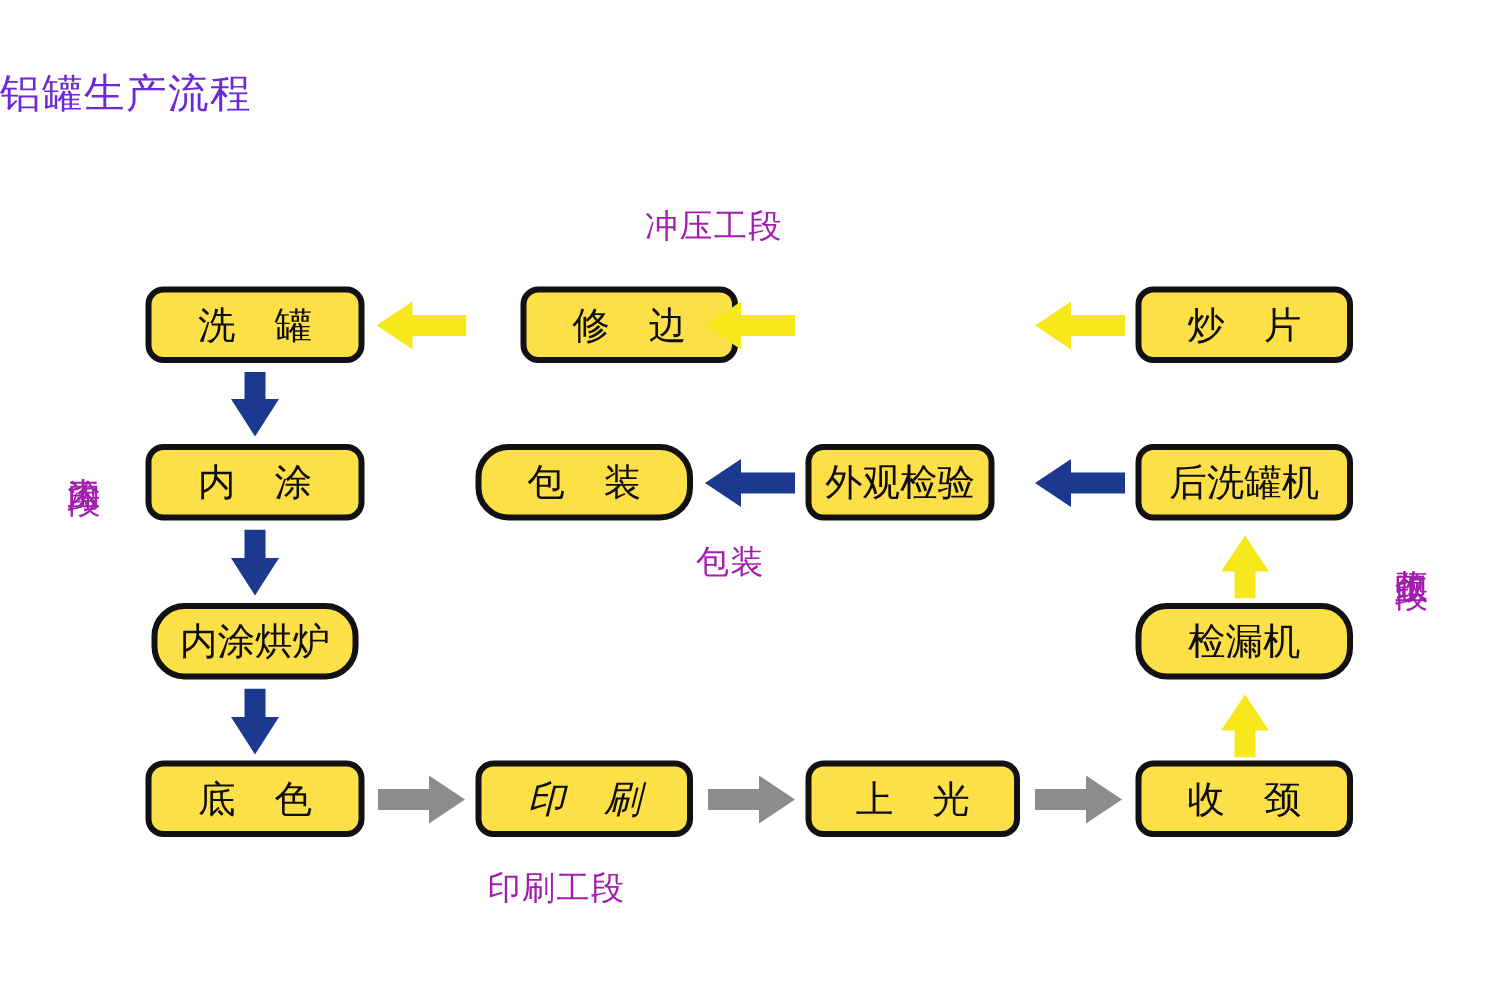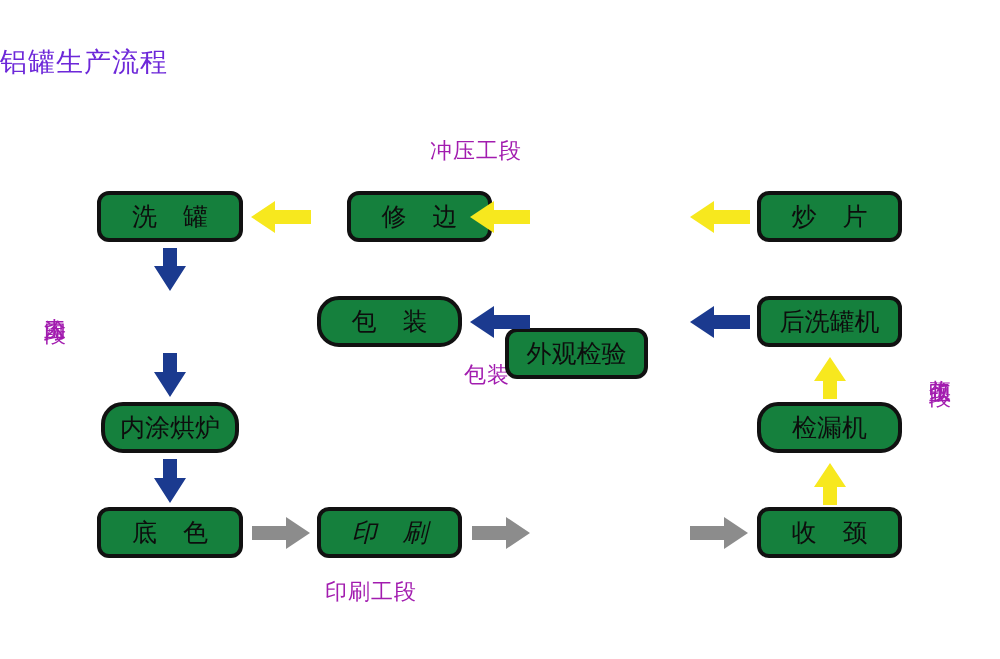--- a/index.html
+++ b/index.html
@@ -38,21 +38,21 @@
   .section-label.vertical {
     writing-mode: vertical-rl;
     text-orientation: upright;
     letter-spacing: 2px;
   }
   .node {
     position: absolute;
     box-sizing: border-box;
     border: 4px solid #111111;
     border-radius: 12px;
-    background: #15803d;
+    background: #fde047;
     display: flex;
     align-items: center;
     justify-content: center;
     font-size: 25px;
     color: #0d0d0d;
     white-space: nowrap;
   }
   .node.spaced {
     letter-spacing: 9px;
     text-indent: 9px;
@@ -99,24 +99,25 @@
     <svg viewBox="0 0 60 36" preserveAspectRatio="none">
       <polygon points="0,18 24,2 24,11 60,11 60,25 24,25 24,34" fill="#F7E81E"></polygon>
     </svg>
   </div>
   <div class="arrow" style="left:690px; top:199px; width:60px; height:36px;">
     <svg viewBox="0 0 60 36" preserveAspectRatio="none">
       <polygon points="0,18 24,2 24,11 60,11 60,25 24,25 24,34" fill="#F7E81E"></polygon>
     </svg>
   </div>
 
+  <div class="node spaced" style="left:97px; top:296px; width:146px; height:51px;">内 涂</div>
 
   <div class="node spaced" style="left:317px; top:296px; width:145px; height:51px;border-radius:22px;">包 装</div>
 
-  <div class="node" style="left:505px; top:296px; width:143px; height:51px;margin-top:32px;">外观检验</div>
+  <div class="node" style="left:537px; top:296px; width:126px; height:51px;">外观检验</div>
 
   <div class="node" style="left:757px; top:296px; width:145px; height:51px;">后洗罐机</div>
 
   <div class="arrow" style="left:470px; top:305px; width:60px; height:34px;">
     <svg viewBox="0 0 60 34" preserveAspectRatio="none">
       <polygon points="0,17 24,1 24,10 60,10 60,24 24,24 24,33" fill="#1B3A8F"></polygon>
     </svg>
   </div>
   <div class="arrow" style="left:690px; top:305px; width:60px; height:34px;">
     <svg viewBox="0 0 60 34" preserveAspectRatio="none">
@@ -125,20 +126,21 @@
   </div>
 
   <div class="node" style="left:101px; top:402px; width:138px; height:51px;border-radius:22px;">内涂烘炉</div>
 
   <div class="node" style="left:757px; top:402px; width:145px; height:51px;border-radius:21px;">检漏机</div>
 
   <div class="node spaced" style="left:97px; top:507px; width:146px; height:51px;">底 色</div>
 
   <div class="node spaced" style="left:317px; top:507px; width:145px; height:51px;font-style:italic;">印 刷</div>
 
+  <div class="node spaced" style="left:537px; top:507px; width:143px; height:51px;">上 光</div>
 
   <div class="node spaced" style="left:757px; top:507px; width:145px; height:51px;">收 颈</div>
 
   <div class="arrow" style="left:152px; top:248px; width:36px; height:43px;">
     <svg viewBox="0 0 36 43" preserveAspectRatio="none">
       <polygon points="18,43 2,18 11,18 11,0 25,0 25,18 34,18" fill="#1B3A8F"></polygon>
     </svg>
   </div>
   <div class="arrow" style="left:152px; top:353px; width:36px; height:44px;">
     <svg viewBox="0 0 36 44" preserveAspectRatio="none">

